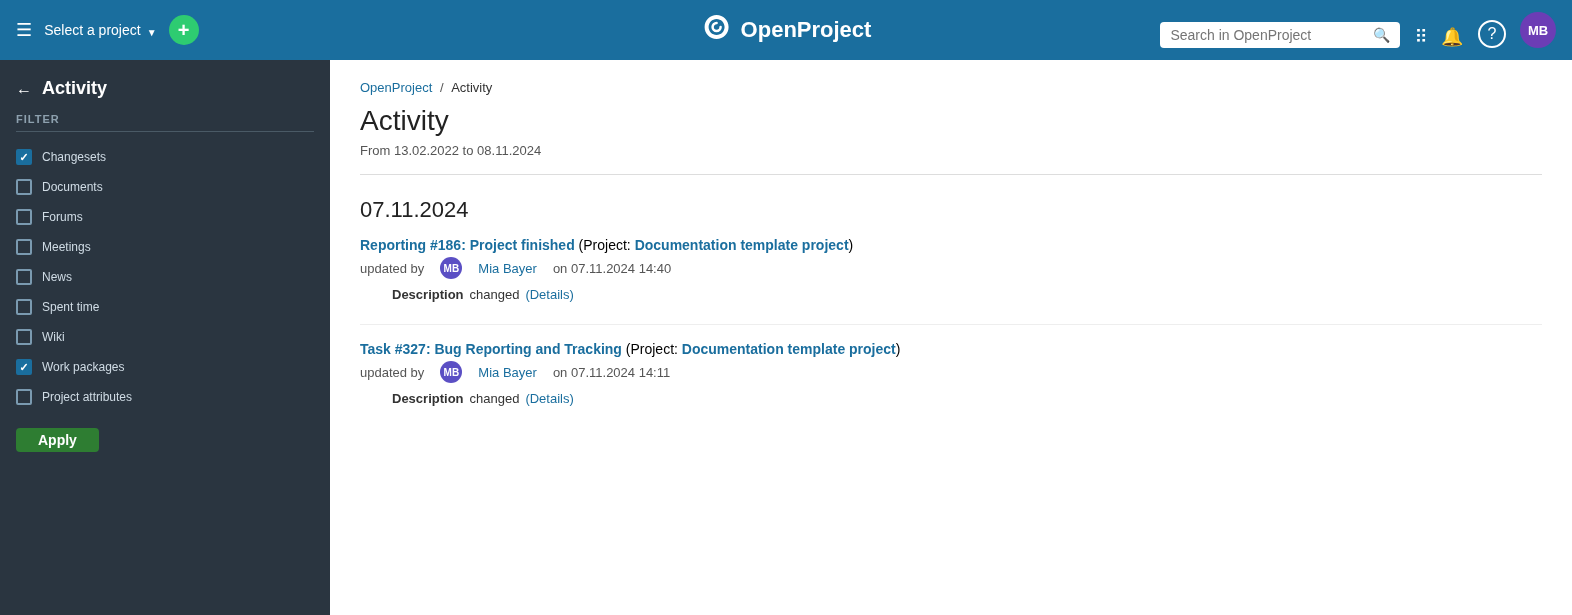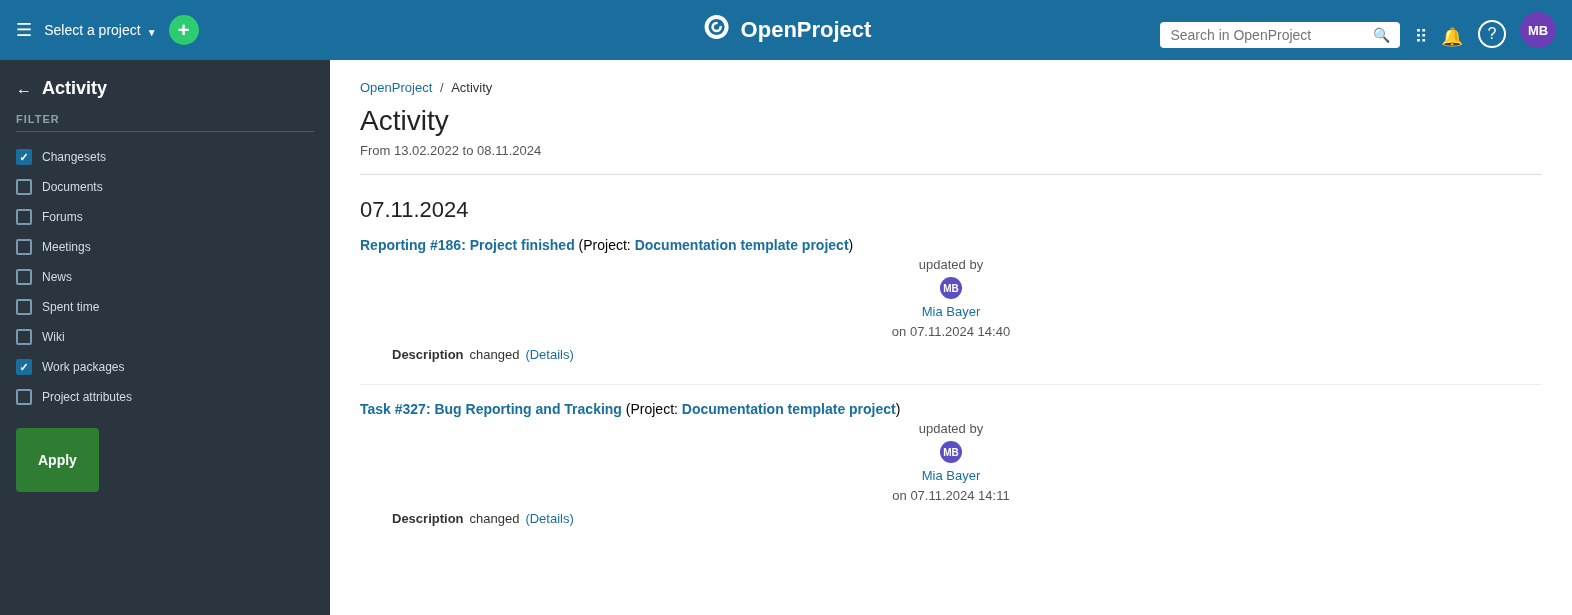--- a/index.html
+++ b/index.html
@@ -123,21 +123,21 @@
       content: '✓';
       color: #fff;
       font-size: 11px;
       font-weight: bold;
     }
     .apply-btn {
       background: #2e7d32;
       color: #fff;
       border: none;
       border-radius: 4px;
-      padding: 24px 22px;
+      padding: 4px 22px;
       font-size: 14px;
       font-weight: 600;
       cursor: pointer;
       margin: 16px;
       width: fit-content;
     }
 
     
     .main-content {
       flex: 1;
@@ -155,23 +155,22 @@
     .main-divider { border: none; border-top: 1px solid #ddd; margin-bottom: 22px; }
 
     .date-heading { font-size: 22px; font-weight: 400; color: #222; margin-bottom: 14px; }
 
     .activity-entry { margin-bottom: 22px; }
     .activity-title { font-size: 14px; font-weight: 400; margin-bottom: 4px; }
     .activity-title a { color: #1a6e9e; text-decoration: none; font-weight: 600; }
     .activity-title .project-link { color: #1a6e9e; text-decoration: none; }
     .activity-meta {
       font-size: 13px; color: #555;
-      display: flex; align-items: center; gap: 5px;
+      display: flex; align-items: center; gap: 16px;
       margin-bottom: 8px;
-      flex-direction: column;
     }
     .meta-avatar {
       background: #5b4fc4;
       color: #fff;
       border-radius: 50%;
       width: 22px; height: 22px;
       display: flex; align-items: center; justify-content: center;
       font-size: 10px; font-weight: bold;
       flex-shrink: 0;
     }

